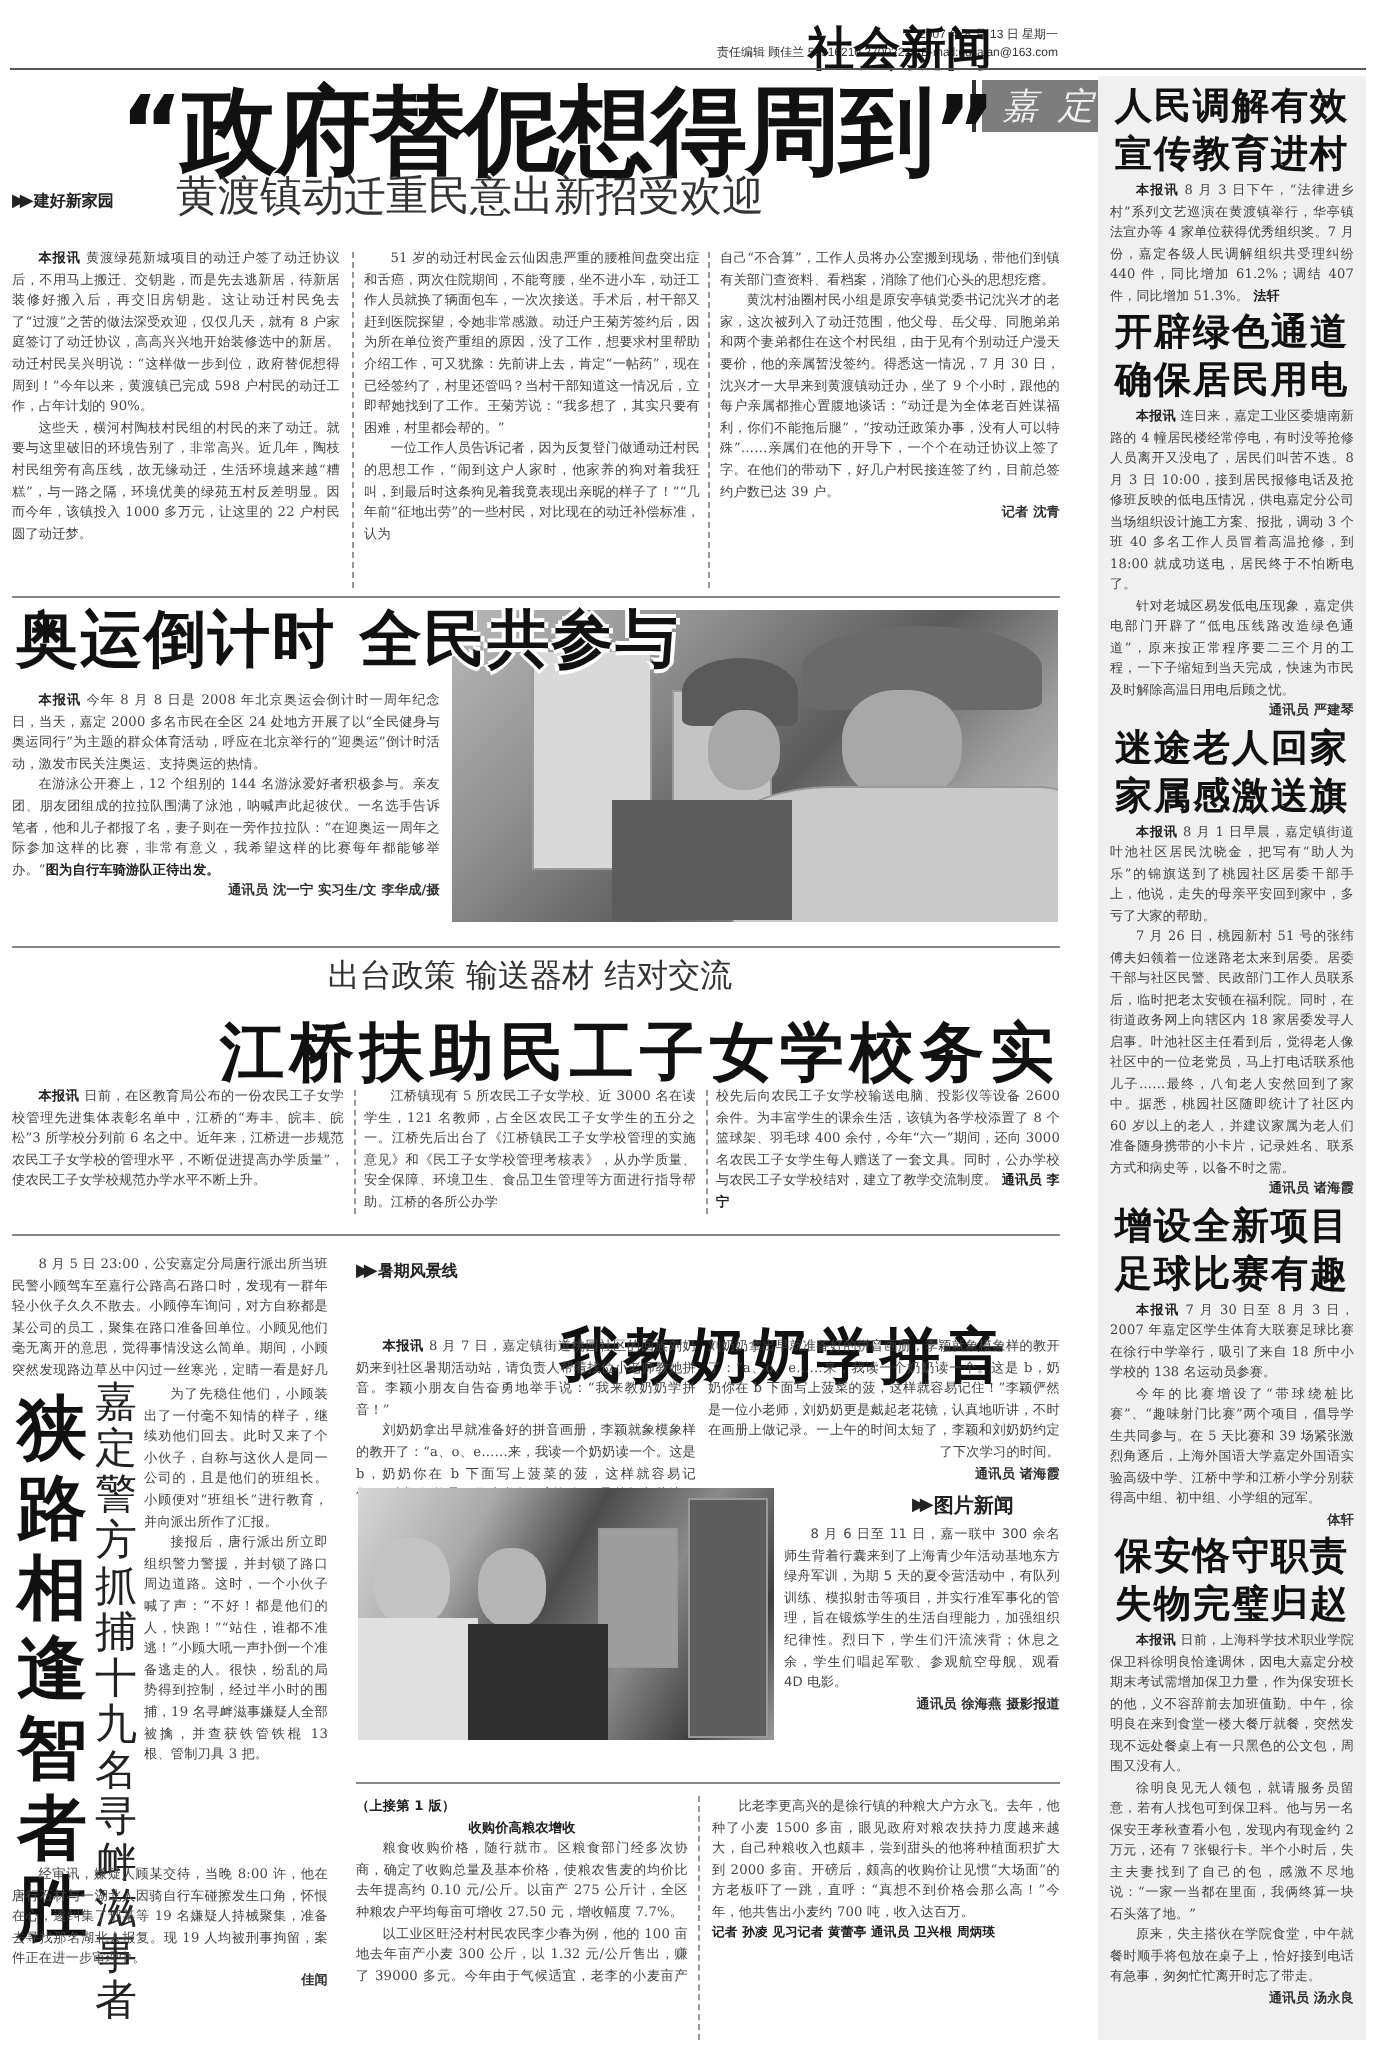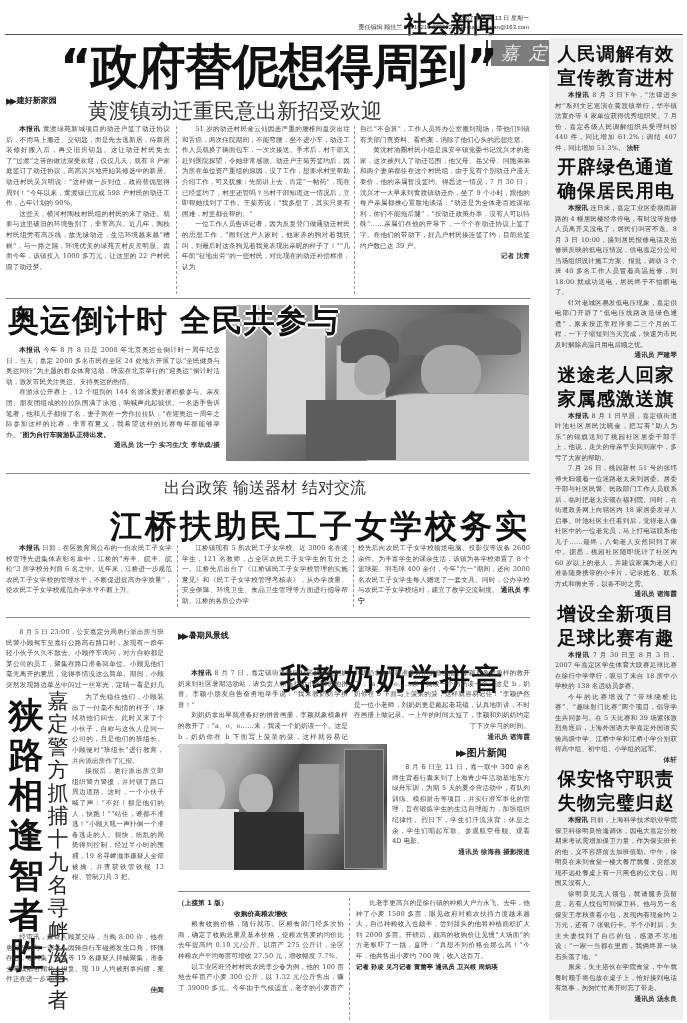--- a/index.html
+++ b/index.html
@@ -54,21 +54,21 @@
   <div class="logo">嘉定報</div>
   <div class="page-num">3</div>
 </div>
 <div class="hr" style="left:5px; top:34px; width:678px; background:#555;"></div>
 
 <div class="abs big-head" style="left:60px; top:38px; width:440px; font-size:48px; line-height:56px; letter-spacing:-1px;">“政府替伲想得周到”</div>
 <div class="abs kicker" style="left:6px; top:95px;">
   <span class="arrow">▶▶</span>
   <span>建好新家园</span>
 </div>
-<div class="abs" style="left:88px; top:97px; font-family:'DejaVu Sans',sans-serif; font-size:21px; color:#333;">黄渡镇动迁重民意出新招受欢迎</div>
+<div class="abs" style="left:88px; top:84px; font-family:'DejaVu Sans',sans-serif; font-size:21px; color:#333;">黄渡镇动迁重民意出新招受欢迎</div>
 
 <div class="abs body-text" style="left:6px; top:124px; width:164px;">
   <p><span class="lead">本报讯</span> <span>黄渡绿苑新城项目的动迁户签了动迁协议后，不用马上搬迁、交钥匙，而是先去逃新居，待新居装修好搬入后，再交旧房钥匙。这让动迁村民免去了“过渡”之苦的做法深受欢迎，仅仅几天，就有 8 户家庭签订了动迁协议，高高兴兴地开始装修选中的新居。动迁村民吴兴明说：“这样做一步到位，政府替伲想得周到！”今年以来，黄渡镇已完成 598 户村民的动迁工作，占年计划的 90%。</span></p>
   <p>这些天，横河村陶枝村民组的村民的来了动迁。就要与这里破旧的环境告别了，非常高兴。近几年，陶枝村民组旁有高压线，故无缘动迁，生活环境越来越“糟糕”，与一路之隔，环境优美的绿苑五村反差明显。因而今年，该镇投入 1000 多万元，让这里的 22 户村民圆了动迁梦。</p>
 </div>
 <div class="vdash" style="left:176px; top:126px; height:168px;"></div>
 <div class="abs body-text" style="left:182px; top:124px; width:168px;">
   <p>51 岁的动迁村民金云仙因患严重的腰椎间盘突出症和舌癌，两次住院期间，不能弯腰，坐不进小车，动迁工作人员就换了辆面包车，一次次接送。手术后，村干部又赶到医院探望，令她非常感激。动迁户王菊芳签约后，因为所在单位资产重组的原因，没了工作，想要求村里帮助介绍工作，可又犹豫：先前讲上去，肯定“一帖药”，现在已经签约了，村里还管吗？当村干部知道这一情况后，立即帮她找到了工作。王菊芳说：“我多想了，其实只要有困难，村里都会帮的。”</p>
   <p>一位工作人员告诉记者，因为反复登门做通动迁村民的思想工作，“闹到这户人家时，他家养的狗对着我狂叫，到最后时这条狗见着我竟表现出亲昵的样子了！”“几年前“征地出劳”的一些村民，对比现在的动迁补偿标准，认为</p>
 </div>

